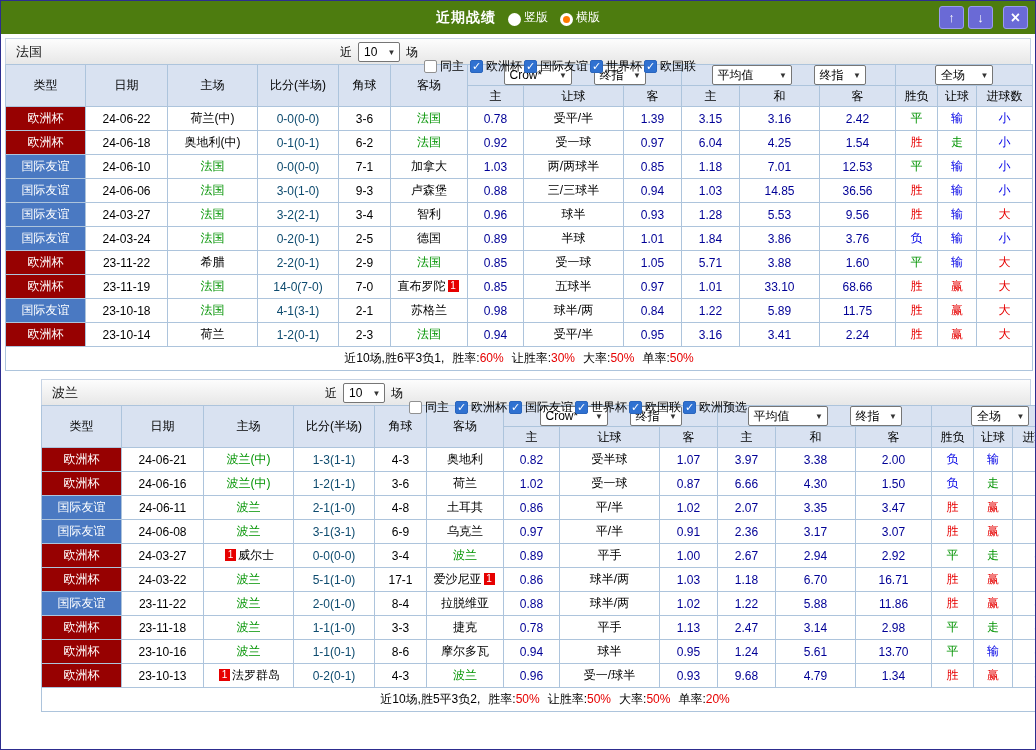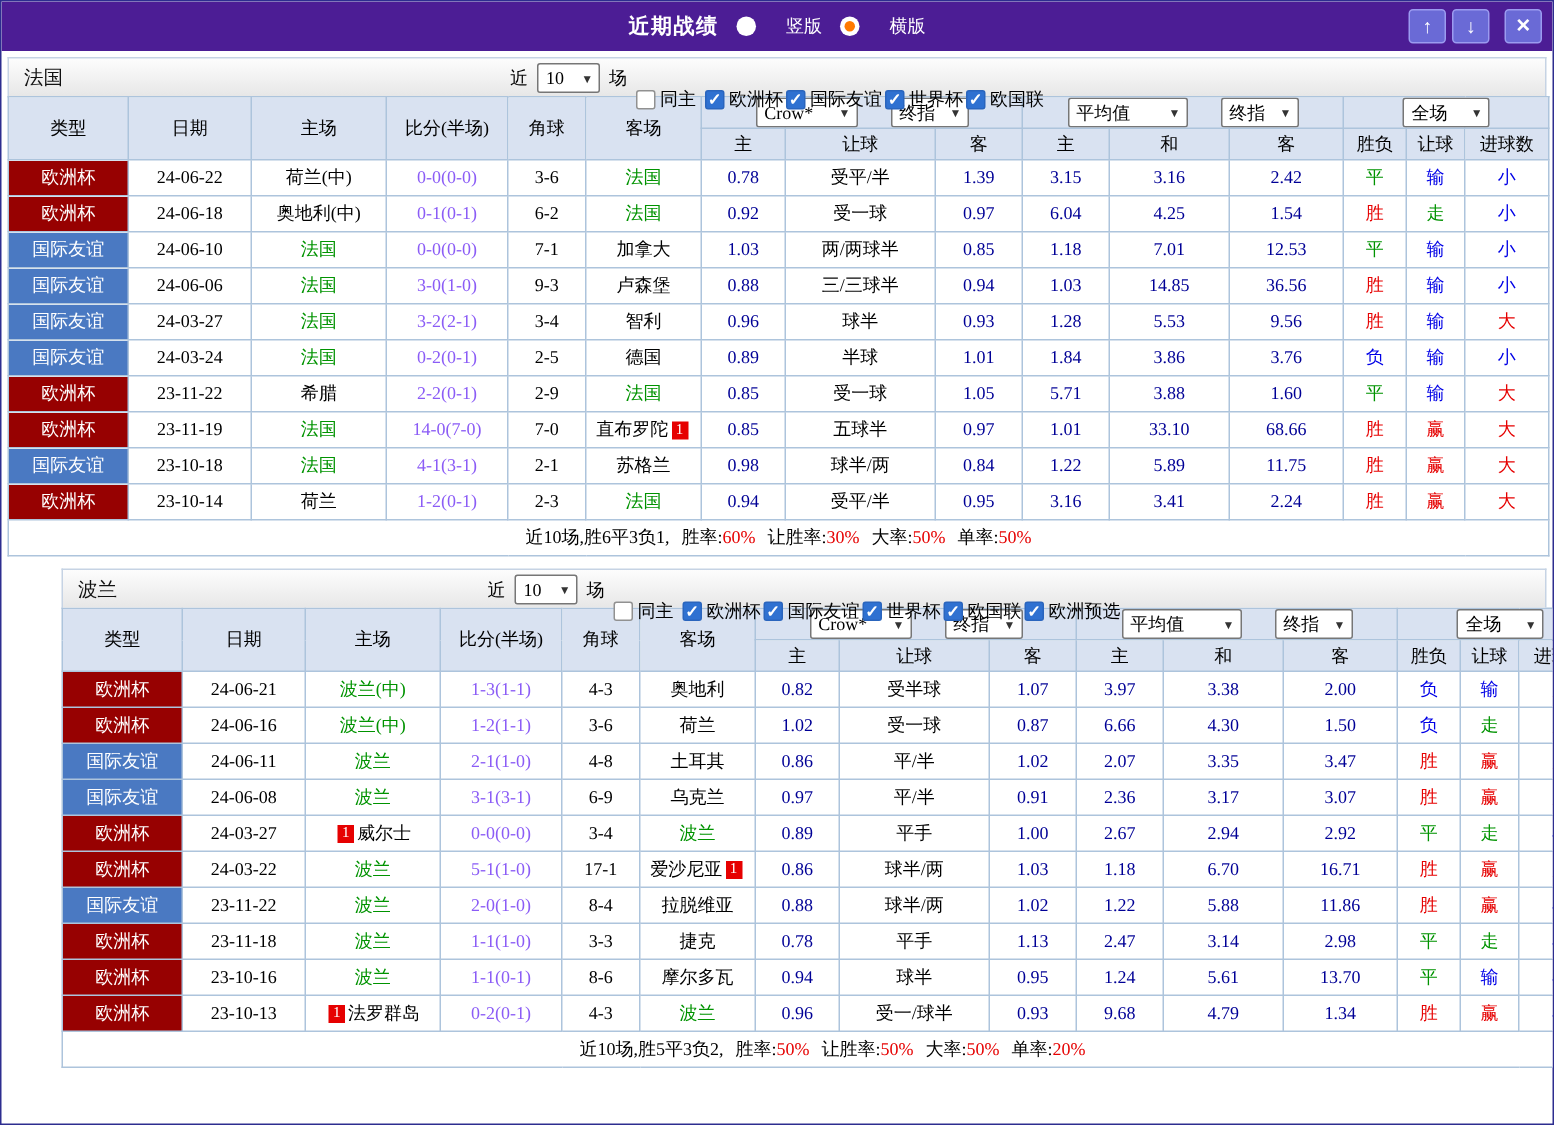--- a/index.html
+++ b/index.html
@@ -1,34 +1,34 @@
 <!DOCTYPE html>
 <html><head>
 <meta charset="utf-8">
 <style>
   * { box-sizing: border-box; }
   html,body { margin:0; padding:0; background:#ffffff; font-family:"Liberation Sans","DejaVu Sans",sans-serif; }
   .page { width:1036px; height:750px; border:1px solid #2d2d8f; background:#fff; overflow:hidden; position:relative; }
 
   
-  .titlebar { height:33px; background:#4c1d95; position:relative; }
+  .titlebar { height:33px; background:#4d7c0f; position:relative; }
   .tb-center { position:absolute; left:50%; top:0; transform:translateX(-50%); height:100%;
                display:flex; align-items:center; gap:12px; white-space:nowrap; }
   .tb-title { color:#fff; font-size:14px; font-weight:bold; letter-spacing:1px; }
-  .radio-opt { display:flex; align-items:center; gap:20px; color:#fff; font-size:12px; cursor:pointer; }
+  .radio-opt { display:flex; align-items:flex-end; gap:3px; color:#fff; font-size:12px; cursor:pointer; }
   .radio { width:13px; height:13px; border-radius:50%; background:#fff; position:relative; display:inline-block; }
   .radio.on::after { content:""; position:absolute; left:3px; top:3px; width:7px; height:7px; border-radius:50%; background:#ff7a00; }
   .tb-buttons { position:absolute; right:7px; top:5px; display:flex; }
   .tb-btn { width:25px; height:23px; margin-left:4px; background:#6a6ad6; border:1px solid #9b9bf0; border-radius:3px;
             color:#fff; font-size:13px; font-weight:bold; display:flex; align-items:center; justify-content:center;
             cursor:pointer; padding:0; font-family:inherit; }
   .tb-btn.close { margin-left:10px; font-size:16px; }
 
   
-  .section { margin:4px 4px 0;font-family:Liberation Serif, serif; }
+  .section { margin:4px 4px 0; }
   .section ~ .section { margin-top:8px;padding-left:36px; }
   .sec-header { height:26px; background:linear-gradient(#fdfdfd,#e7e7e7); border:1px solid #c6d3e4; border-bottom:0; position:relative; }
   .team-name { position:absolute; left:10px; top:0; line-height:26px; font-size:13px; color:#111; }
   .filter-controls { position:absolute; left:50%; transform:translateX(-50%); top:0; height:26px;
                      display:flex; align-items:center; gap:6px; font-size:12px; white-space:nowrap; }
   .filters { display:inline-flex; align-items:center; gap:2px; }
   .cb { display:inline-flex; align-items:center; gap:3px; cursor:pointer;margin-top:29px; }
   .checkbox { width:13px; height:13px; border:1px solid #919191; border-radius:2px; background:#fff; position:relative; display:inline-block; }
   .checkbox.checked { background:#2f71d1; border-color:#2a65bd; }
   .checkbox.checked::after { content:"✓"; position:absolute; left:0; right:0; top:-1px; text-align:center;
@@ -43,21 +43,21 @@
 
   
   table.grid { width:100%; border-collapse:collapse; table-layout:fixed; }
   .grid th, .grid td { border:1px solid #adc4dc; text-align:center; font-size:12px; padding:0 1px;
                        white-space:nowrap; overflow:hidden; }
   .grid thead th { background:#d9e2f1; font-weight:normal; height:21px; color:#000; }
   .grid td { height:24px; background:#fff; color:#000; }
   .dd-flex { display:flex; justify-content:center; align-items:center; gap:22px; }
   td.t-red  { background:#970101; color:#fff; }
   td.t-blue { background:#4a79c2; color:#fff; }
-  td.score { color:#8b5cf6; }
+  td.score { color:#0c4a6e; }
   td.navy { color:#000096; }
   .team-green { color:#009300; }
   td.c-r { color:#e60000; } td.c-g { color:#009300; } td.c-b { color:#0000e6; }
   .badge { display:inline-block; background:#e60000; color:#fff; font-size:10px; font-style:normal;
            width:11px; height:12px; line-height:12px; margin:0 2px; vertical-align:1px; }
   td.summary { height:24px; font-size:12px; color:#000; background:#fff; }
   .sum-lab { margin-left:8px; }
   .sum-val { color:#e60000; }
 </style>
 </head>

